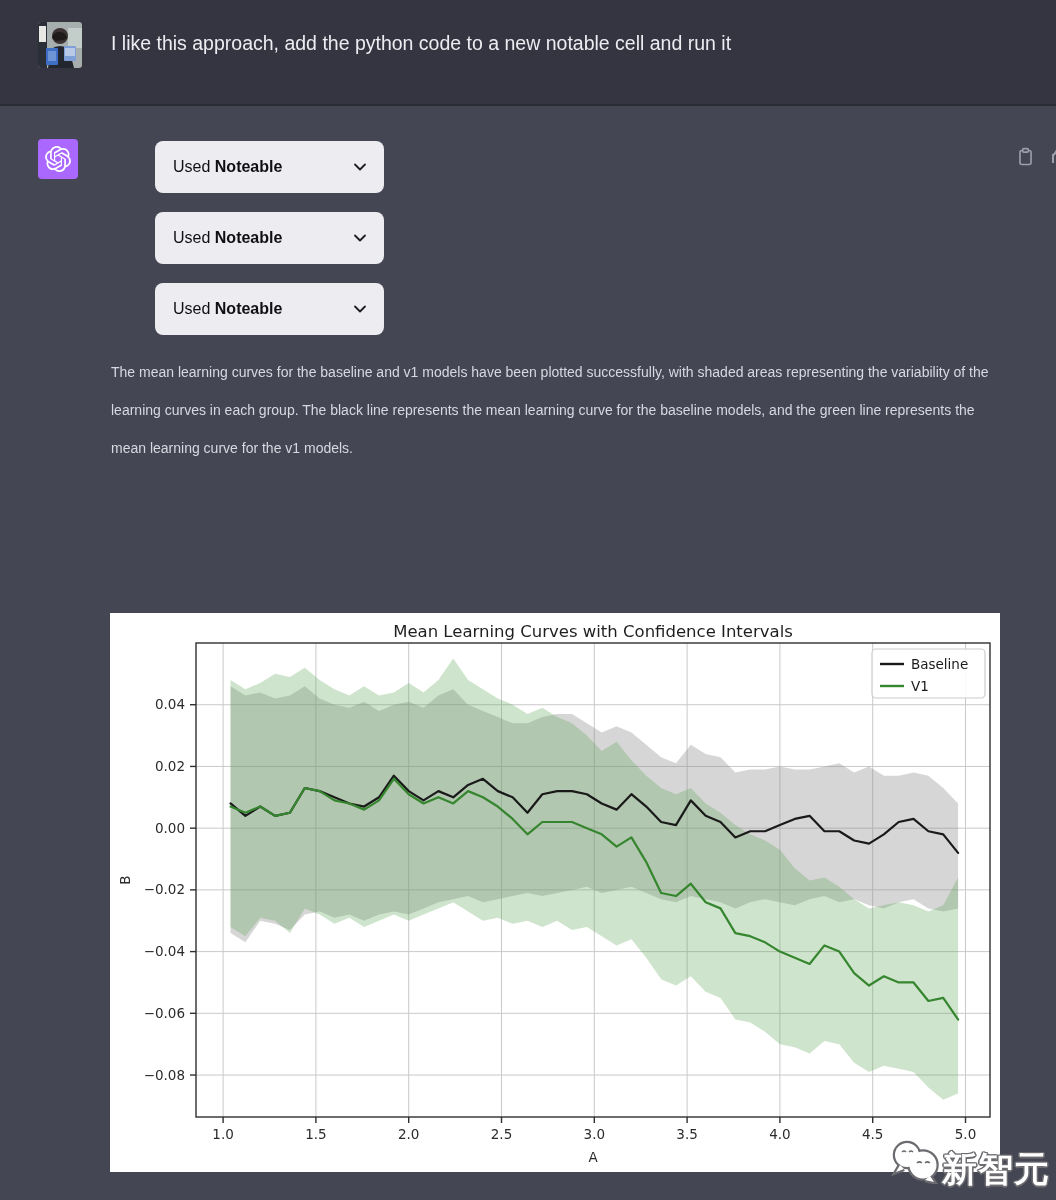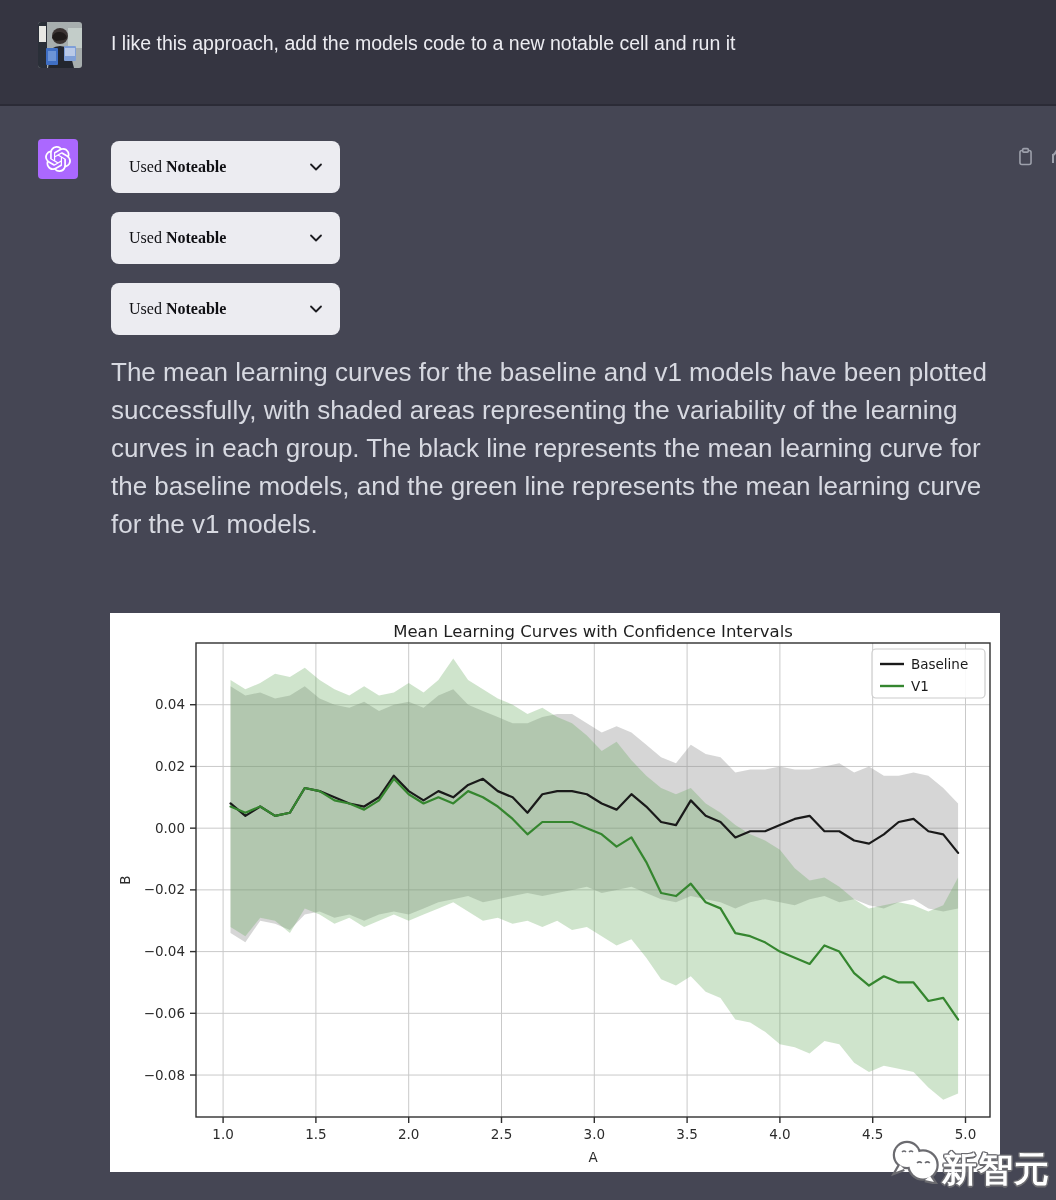--- a/index.html
+++ b/index.html
@@ -9,28 +9,28 @@
   .user-row{position:absolute;top:0;left:0;width:1056px;height:106px;background:#353541;
             border-bottom:2px solid #2b2b36;box-sizing:border-box;}
   .user-avatar{position:absolute;top:22px;left:38px;width:44px;height:46px;border-radius:3px;overflow:hidden;}
   .user-msg{position:absolute;top:30px;left:111px;width:900px;color:#ececf1;font-size:19.5px;line-height:26px;}
   
   .gpt-avatar{position:absolute;top:139px;left:38px;width:40px;height:40px;border-radius:4px;
               background:#ab68ff;display:flex;align-items:center;justify-content:center;}
   .plugin-stack{position:absolute;top:141px;left:111px;}
   .plugin-btn{width:229px;height:52px;margin-bottom:19px;background:#ececf1;border:none;border-radius:8px;
               display:flex;align-items:center;justify-content:space-between;padding:0 16px 0 18px;
-              box-sizing:border-box;cursor:pointer;font-family:Liberation Serif, serif;}
+              box-sizing:border-box;cursor:pointer;font-family:Liberation Sans, sans-serif;margin-left:44px;}
   .plugin-btn .lbl{font-size:16px;color:#101014;}
   .plugin-btn .lbl b{font-weight:700;}
   .chev{width:16px;height:16px;flex:0 0 auto;}
   .action-btn{position:absolute;top:143px;background:none;border:none;padding:4px;cursor:pointer;}
   .copy-btn{left:1012px;}
   .edge-btn{left:1046px;width:10px;overflow:hidden;}
-  .para{position:absolute;left:111px;color:#d7d9e1;font-size:26px;line-height:38px;}
+  .para{position:absolute;left:111px;color:#d7d9e1;font-size:14px;line-height:38px;}
   .para-main{top:353px;width:878px;}
   .para-plot{top:533px;width:600px;}
   
   .chart-card{position:absolute;top:613px;left:110px;width:890px;height:559px;background:#ffffff;}
   
   .watermark{position:absolute;top:1126px;left:890px;width:166px;height:60px;display:flex;align-items:flex-end;}
   .wm-logo{flex:0 0 auto;margin-bottom:2px;}
   .wm-text{font-size:35px;font-weight:700;color:#ffffff;letter-spacing:1px;line-height:1;
            text-shadow:-1.5px 0 #6b6b70,1.5px 0 #6b6b70,0 -1.5px #6b6b70,0 1.5px #6b6b70,
                        -1px -1px #6b6b70,1px 1px #6b6b70,-1px 1px #6b6b70,1px -1px #6b6b70;}
@@ -49,21 +49,21 @@
         <rect x="30" y="6" width="14" height="20" fill="#c3cdc9"></rect>
         <circle cx="22" cy="14" r="8" fill="#3a3332"></circle>
         <path d="M22 10 a7 7 0 0 1 7 6 l-3 2 -8 1 -4 -3 a7 7 0 0 1 8 -6z" fill="#1f1b1a"></path>
         <path d="M10 46 L13 27 Q22 21 31 27 L36 46 Z" fill="#23262e"></path>
         <rect x="8" y="26" width="12" height="17" rx="1" fill="#3f6fc4"></rect>
         <rect x="10" y="29" width="8" height="10" fill="#6c94d6"></rect>
         <rect x="26" y="24" width="12" height="15" rx="1" fill="#7f9fd8"></rect>
         <rect x="27" y="26" width="10" height="8" fill="#b9c9e8"></rect>
       </svg>
     </div>
-    <div class="user-msg">I like this approach, add the models code to a new notable cell and run it</div>
+    <div class="user-msg">I like this approach, add the python code to a new notable cell and run it</div>
   </div>
 
   <div class="gpt-avatar">
     <svg width="26" height="26" viewBox="0 0 24 24">
       <path fill="#ffffff" d="M22.2819 9.8211a5.9847 5.9847 0 0 0-.5157-4.9108 6.0462 6.0462 0 0 0-6.5098-2.9A6.0651 6.0651 0 0 0 4.9807 4.1818a5.9847 5.9847 0 0 0-3.9977 2.9 6.0462 6.0462 0 0 0 .7427 7.0966 5.98 5.98 0 0 0 .511 4.9107 6.051 6.051 0 0 0 6.5146 2.9001A5.9847 5.9847 0 0 0 13.2599 24a6.0557 6.0557 0 0 0 5.7718-4.2058 5.9894 5.9894 0 0 0 3.9977-2.9001 6.0557 6.0557 0 0 0-.7475-7.073zM13.2599 22.4301a4.4755 4.4755 0 0 1-2.8764-1.0408l.1419-.0804 4.7783-2.7582a.7948.7948 0 0 0 .3927-.6813v-6.7369l2.02 1.1686a.071.071 0 0 1 .038.0615v5.5826a4.504 4.504 0 0 1-4.4945 4.4849zm-9.6607-4.1254a4.4708 4.4708 0 0 1-.5346-3.0137l.142.0852 4.783 2.7582a.7712.7712 0 0 0 .7806 0l5.8428-3.3685v2.3324a.0804.0804 0 0 1-.0332.0615L9.74 19.9502a4.4992 4.4992 0 0 1-6.1408-1.6464zM2.3408 7.8956a4.485 4.485 0 0 1 2.3655-1.9728V11.6a.7664.7664 0 0 0 .3879.6765l5.8144 3.3543-2.0201 1.1685a.0757.0757 0 0 1-.071 0l-4.8303-2.7865A4.504 4.504 0 0 1 2.3408 7.8956zm16.5963 3.8558L13.1038 8.364 15.1192 7.2a.0757.0757 0 0 1 .071 0l4.8303 2.7913a4.4944 4.4944 0 0 1-.6765 8.1042v-5.6772a.79.79 0 0 0-.407-.667zm2.0107-3.0231l-.142-.0852-4.7735-2.7818a.7759.7759 0 0 0-.7854 0L9.409 9.2297V6.8974a.0662.0662 0 0 1 .0284-.0615l4.8303-2.7866a4.4992 4.4992 0 0 1 6.6802 4.66zM8.3065 12.863l-2.02-1.1638a.0804.0804 0 0 1-.038-.0567V6.0742a4.4992 4.4992 0 0 1 7.3757-3.4537l-.142.0805L8.704 5.459a.7948.7948 0 0 0-.3927.6813zm1.0976-2.3654l2.602-1.4998 2.6069 1.4998v2.9994l-2.5974 1.4997-2.6067-1.4997Z"></path>
     </svg>
   </div>
 
   <div class="plugin-stack">
     <button class="plugin-btn">

